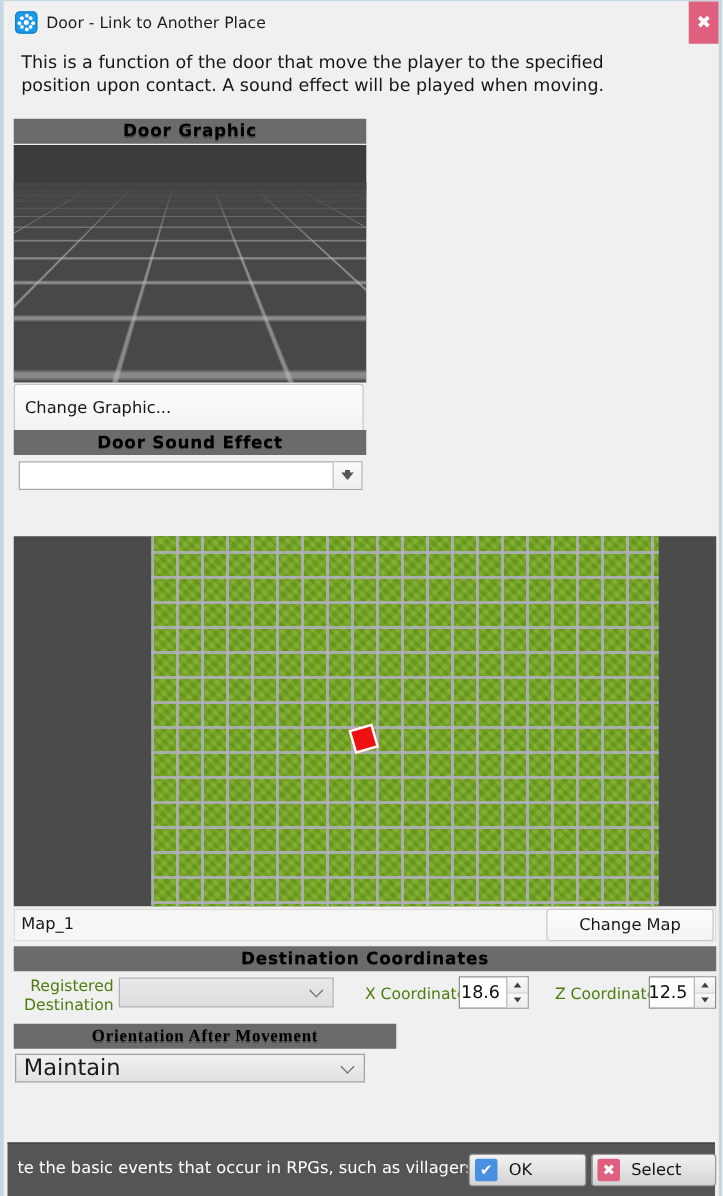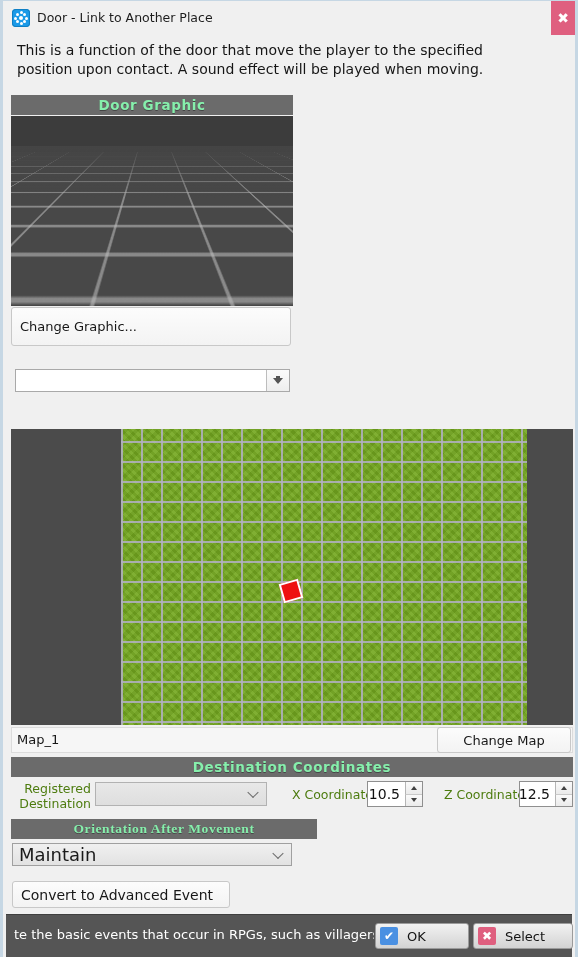--- a/index.html
+++ b/index.html
@@ -85,21 +85,21 @@
     width: 510px;
     font-size: 14px;
     line-height: 19px;
     color: #161616;
   }
 
   
   .section-header {
     position: absolute;
     background: #6b6b6b;
-    color: #86efac;
+    color: #000000;
     font-size: 13.5px;
     font-weight: bold;
     letter-spacing: 0.6px;
     text-align: center;
     line-height: 20px;
     height: 20px;
     text-shadow: 0 1px 0 rgba(0,0,0,0.35);
   }
 
   
@@ -385,20 +385,21 @@
   <div class="section-header" style="left:8px; top:94px; width:282px;">Door Graphic</div>
 
   <div class="graphic-preview">
     <div class="sky"></div>
     <div class="floor"></div>
     <div class="fade"></div>
   </div>
 
   <div class="btn" style="left:8px; top:306px; width:280px; height:39px;">Change Graphic...</div>
 
+  <div class="section-header" style="left:8px; top:343px; width:282px;">Door Sound Effect</div>
 
   <div class="combo" style="left:12px; top:368px; width:275px; height:23px;">
     <span></span>
     <span class="arrow-btn">
       <span class="arrow-solid-down"></span>
     </span>
   </div>
 
 
   <div class="map-viewport">
@@ -418,21 +419,21 @@
     <div>Destination</div>
   </div>
 
   <div class="combo disabled" style="left:92px; top:781px; width:172px; height:24px;">
     <span></span>
     <span class="chevron"></span>
   </div>
 
   <div class="coord-label" style="left:272px; top:786px; width:98px;">X Coordinate</div>
   <div class="spinner" style="left:364px; top:780px; width:56px;">
-    <div class="val">10.5</div>
+    <div class="val">18.6</div>
     <div class="btns">
       <div>
           <span class="tri-up"></span>
         </div>
       <div>
           <span class="tri-down"></span>
         </div>
     </div>
   </div>
 
@@ -449,21 +450,20 @@
     </div>
   </div>
 
   <div class="section-header" style="left:8px; top:818px; width:306px;font-family:Liberation Serif, serif;">Orientation After Movement</div>
 
   <div class="combo flat" style="left:9px; top:842px; width:280px; height:23px;">
     <span>Maintain</span>
     <span class="chevron"></span>
   </div>
 
-  <div class="btn" style="left:9px; top:880px; width:218px; height:27px; font-size:14px;">Convert to Advanced Event</div>
 
   <div class="bottom-bar">
     <div class="bottom-text">te the basic events that occur in RPGs, such as villagers</div>
     <div class="dlg-btn" style="left:369px; width:94px;">
       <span class="glyph ok">✔</span>
       <span class="lbl">OK</span>
     </div>
     <div class="dlg-btn" style="left:467px; width:100px;">
       <span class="glyph cancel">✖</span>
       <span class="lbl">Select</span>

